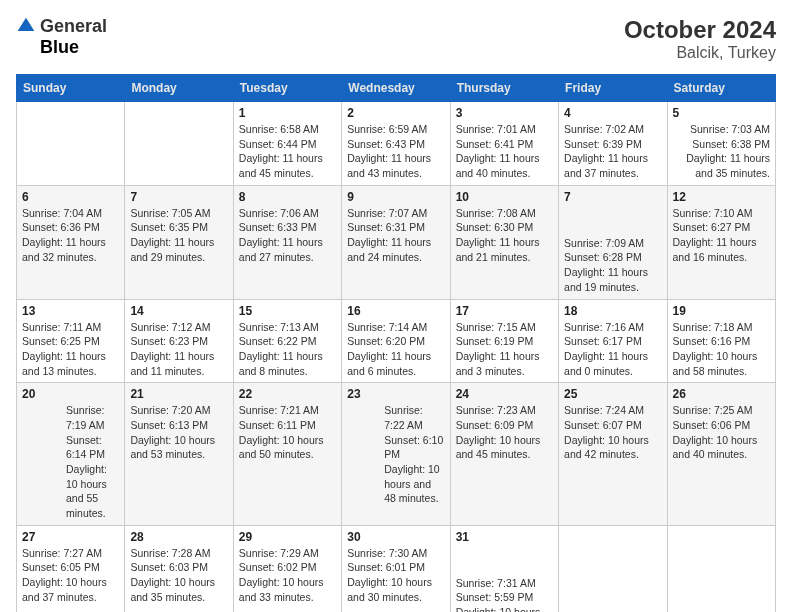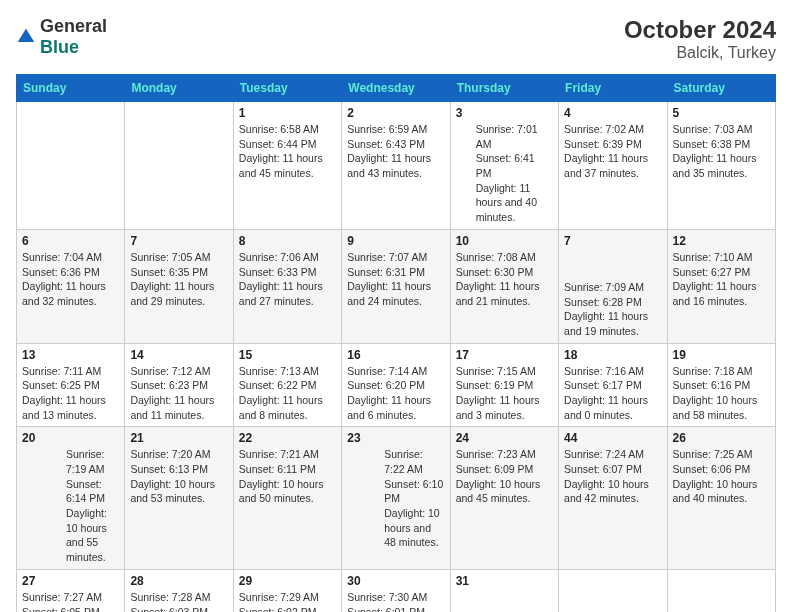--- a/index.html
+++ b/index.html
@@ -11,32 +11,32 @@
       padding: 16px;
     }
     .header-area {
       display: flex;
       justify-content: space-between;
       align-items: flex-start;
       margin-bottom: 12px;
     }
     .logo {
       display: flex;
-      align-items: center;
+      align-items: flex-start;
       gap: 4px;
     }
     .logo-text-general {
       font-size: 18px;
       font-weight: bold;
       color: #333;
     }
     .logo-text-blue {
       font-size: 18px;
       font-weight: bold;
-      color: #0f766e;
+      color: #000000;
     }
     .logo-icon {
       width: 20px;
       height: 20px;
     }
     .title-area {
       text-align: right;
     }
     .month-title {
       font-size: 24px;
@@ -47,21 +47,21 @@
       font-size: 16px;
       color: #555;
     }
     .calendar {
       width: 100%;
       border-collapse: collapse;
       font-size: 11px;
     }
     .calendar th {
       background: #1565c0;
-      color: #5eead4;
+      color: #e5e5e5;
       text-align: left;
       padding: 6px 6px;
       font-size: 12px;
       font-weight: bold;
       border: 1px solid #1565c0;
     }
     .calendar td {
       border: 1px solid #ccc;
       vertical-align: top;
       padding: 4px 5px;
@@ -132,33 +132,33 @@
 Daylight: 11 hours and 45 minutes.</div>
         </td>
         <td>
           <div class="day-number">2</div>
           <div class="day-info" style="white-space: pre-line;">Sunrise: 6:59 AM
 Sunset: 6:43 PM
 Daylight: 11 hours and 43 minutes.</div>
         </td>
         <td>
           <div class="day-number">3</div>
-          <div class="day-info" style="white-space: pre-line; margin-left: 20px;">Sunrise: 7:01 AM
+          <div class="day-info" style="white-space: pre-line;">Sunrise: 7:01 AM
 Sunset: 6:41 PM
 Daylight: 11 hours and 40 minutes.</div>
         </td>
         <td>
           <div class="day-number">4</div>
           <div class="day-info" style="white-space: pre-line;">Sunrise: 7:02 AM
 Sunset: 6:39 PM
 Daylight: 11 hours and 37 minutes.</div>
         </td>
         <td>
           <div class="day-number">5</div>
-          <div class="day-info" style="white-space: pre-line;">Sunrise: 7:03 AM
+          <div class="day-info" style="white-space: pre-line; text-align: right;">Sunrise: 7:03 AM
 Sunset: 6:38 PM
 Daylight: 11 hours and 35 minutes.</div>
         </td>
       </tr>
       <tr>
         <td>
           <div class="day-number">6</div>
           <div class="day-info" style="white-space: pre-line;">Sunrise: 7:04 AM
 Sunset: 6:36 PM
 Daylight: 11 hours and 32 minutes.</div>
@@ -269,21 +269,21 @@
 Sunset: 6:10 PM
 Daylight: 10 hours and 48 minutes.</div>
         </td>
         <td>
           <div class="day-number">24</div>
           <div class="day-info" style="white-space: pre-line;">Sunrise: 7:23 AM
 Sunset: 6:09 PM
 Daylight: 10 hours and 45 minutes.</div>
         </td>
         <td>
-          <div class="day-number">44</div>
+          <div class="day-number">25</div>
           <div class="day-info" style="white-space: pre-line;">Sunrise: 7:24 AM
 Sunset: 6:07 PM
 Daylight: 10 hours and 42 minutes.</div>
         </td>
         <td>
           <div class="day-number">26</div>
           <div class="day-info" style="white-space: pre-line;">Sunrise: 7:25 AM
 Sunset: 6:06 PM
 Daylight: 10 hours and 40 minutes.</div>
         </td>

